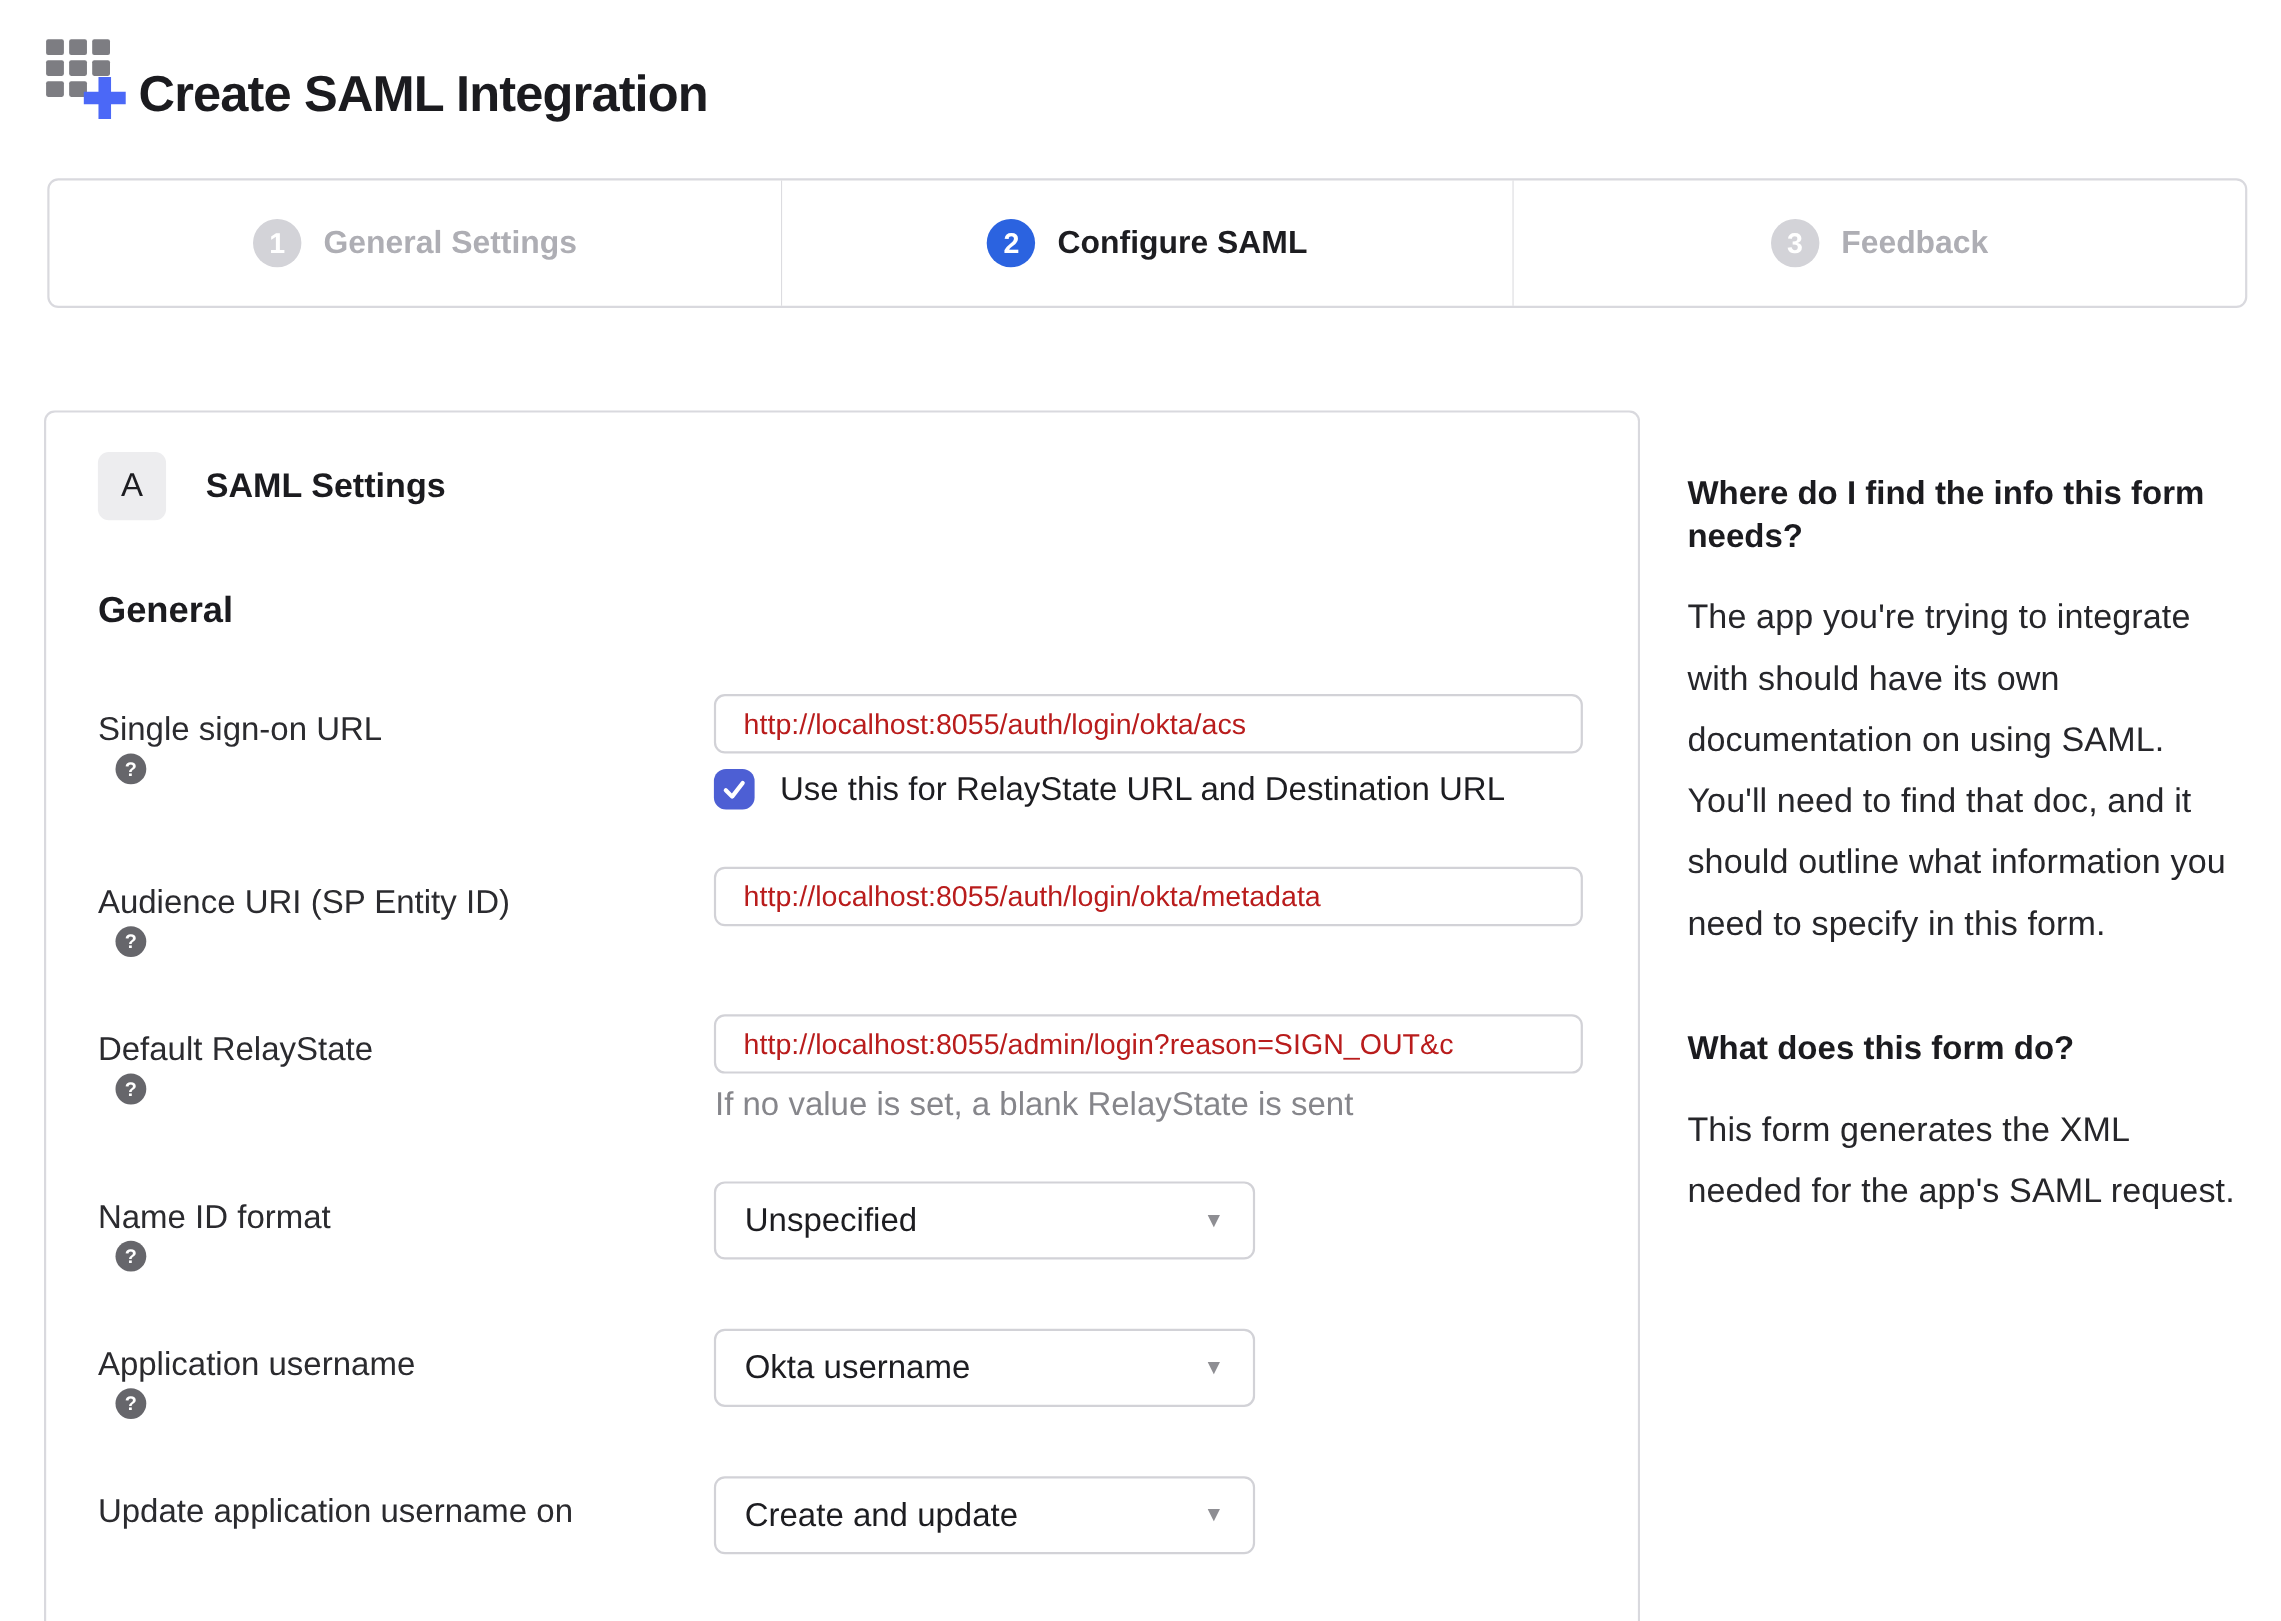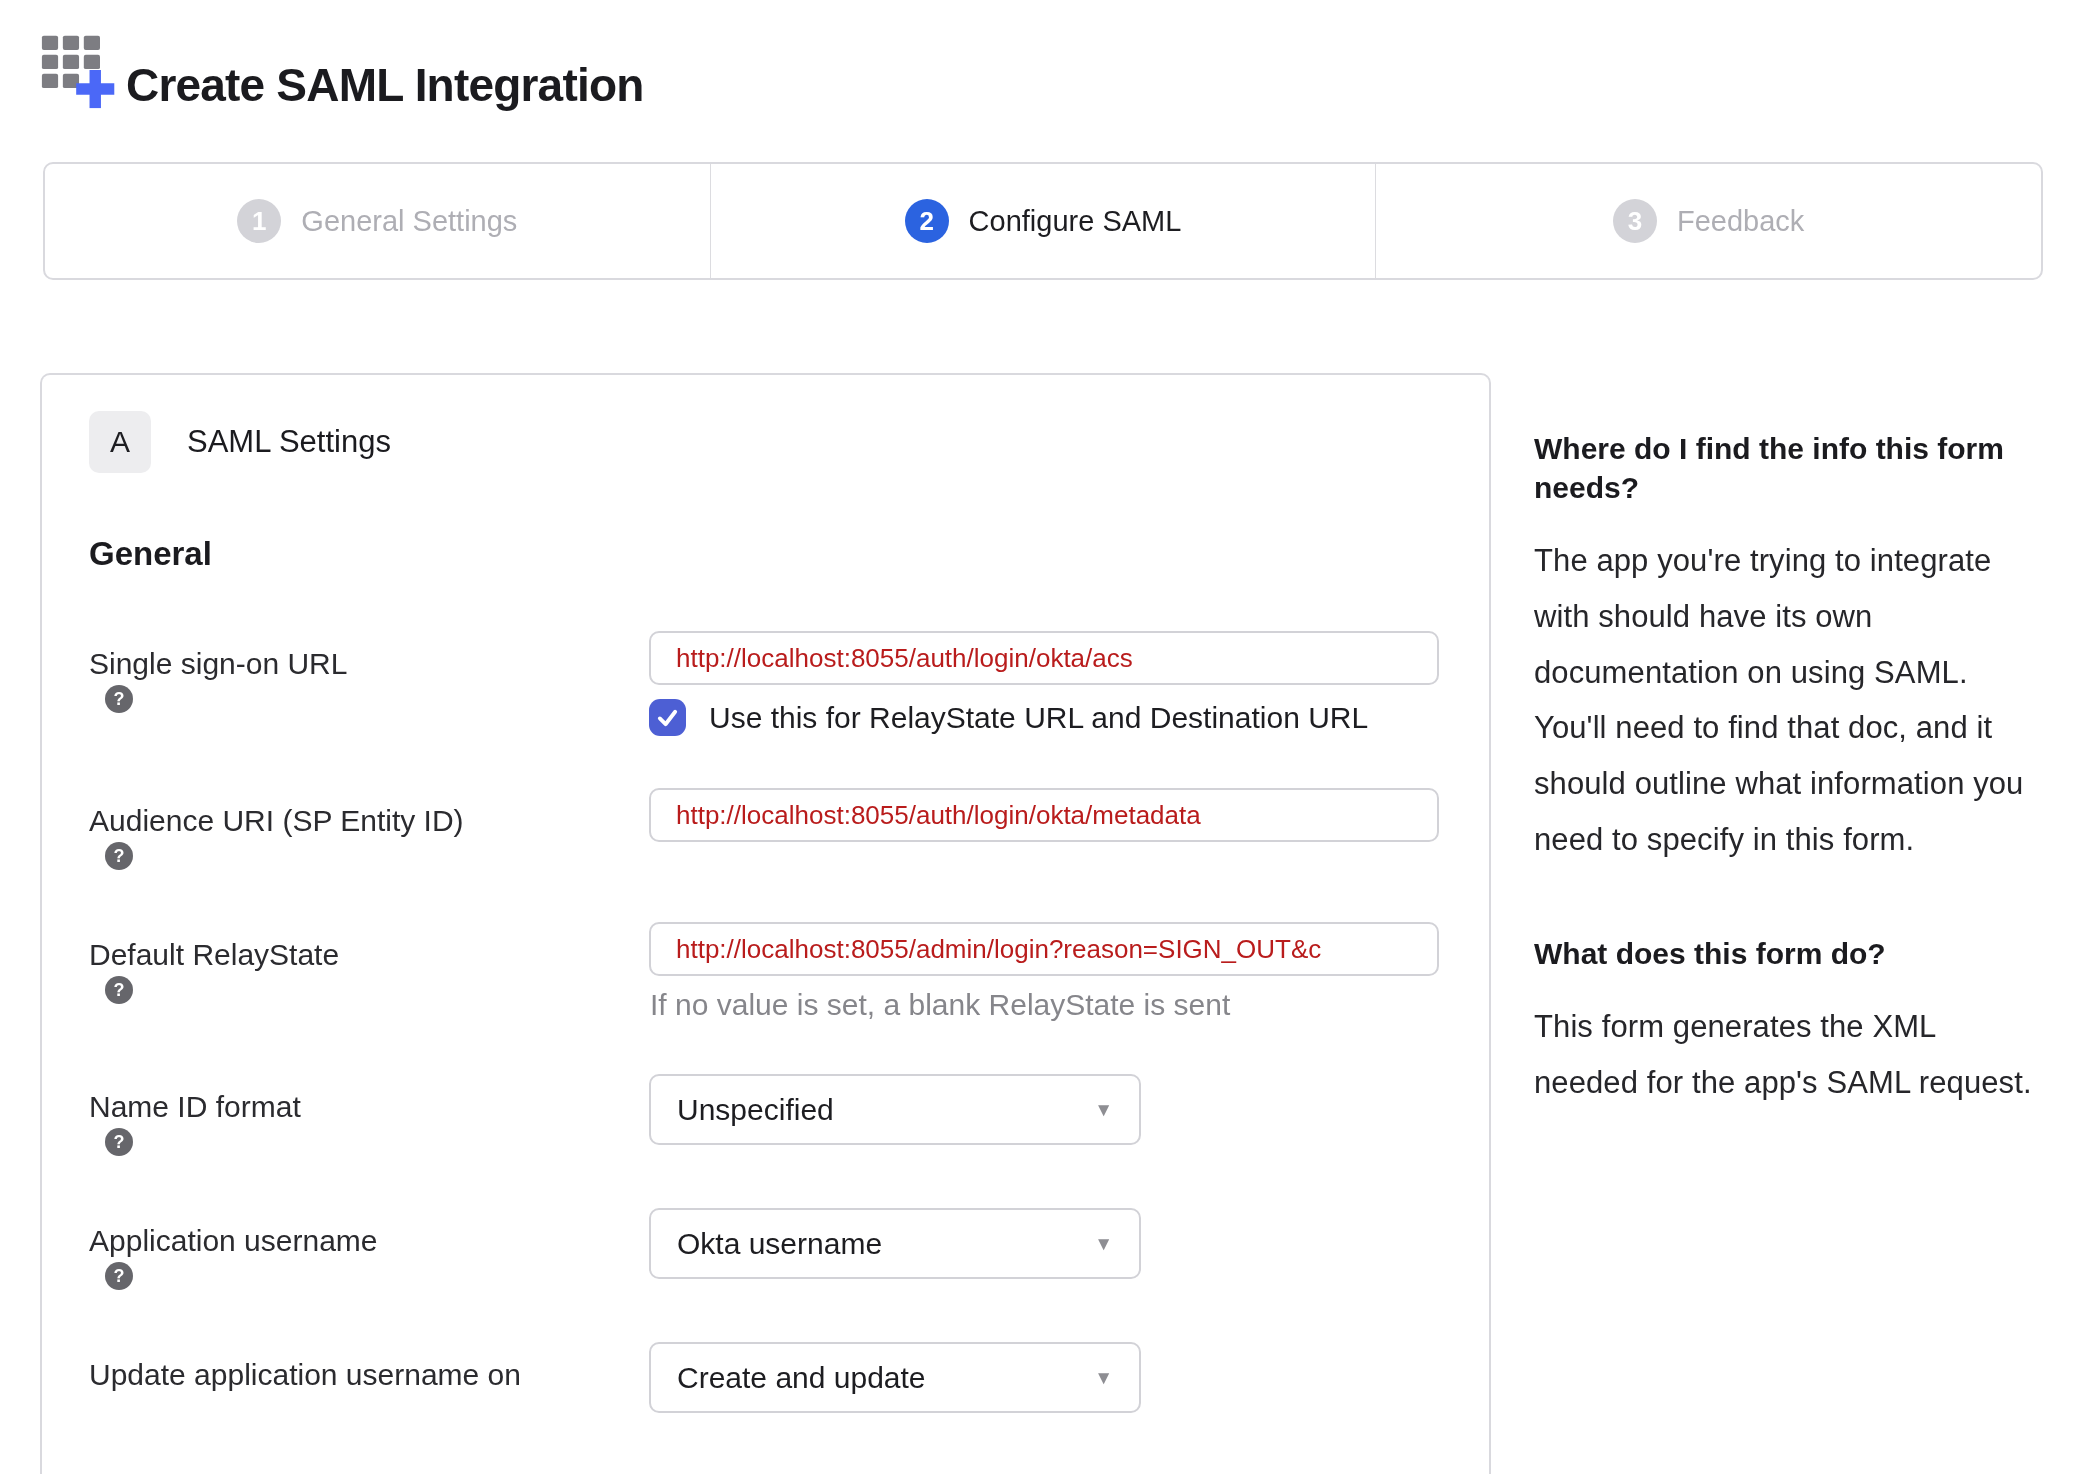--- a/index.html
+++ b/index.html
@@ -26,37 +26,37 @@
     flex:1 1 0; display:flex; align-items:center; justify-content:center;
     gap:20px; border-right:1px solid #dcdce0;
   }
   .step:last-child { border-right:none; }
   .step-circle {
     width:44px; height:44px; border-radius:50%;
     display:flex; align-items:center; justify-content:center;
     font-size:26px; font-weight:700; color:#ffffff; background:#d3d3d8;
   }
   .step.active .step-circle { background:#2b63e0; }
-  .step-label { font-size:29px; font-weight:400; color:#aeaeb4; }
+  .step-label { font-size:29px; font-weight:700; color:#aeaeb4; }
   .step.active .step-label { color:#1d1d21; }
 
   
   .main { display:flex; align-items:flex-start; margin-top:93px; }
   .panel {
     flex:0 0 1448px; min-height:1200px;
     border:2px solid #d9d9de; border-radius:10px 10px 0 0; border-bottom:none;
     padding:36px 50px 30px 47px; background:#fff;
   }
   .sec-hdr { display:flex; align-items:center; }
   .sec-badge {
     width:62px; height:62px; background:#ededef; border-radius:10px;
     display:flex; align-items:center; justify-content:center;
     font-size:30px; font-weight:500; color:#1d1d21;
   }
-  .sec-title { font-size:31px; font-weight:400; margin-left:36px; color:#1b1b1f; }
+  .sec-title { font-size:31px; font-weight:700; margin-left:36px; color:#1b1b1f; }
   .group-title { font-size:33px; font-weight:700; margin:62px 0 0 0; color:#1b1b1f; }
 
   .form { margin-top:58px; }
   .form-row { display:grid; grid-template-columns:560px 1fr; margin-bottom:52px; }
   .lbl-cell { padding-top:16px; display:flex; align-items:flex-start;flex-direction:column; }
   .lbl { font-size:30px; color:#2b2b2f; }
   .help {
     width:28px; height:28px; border-radius:50%; background:#66666b;
     color:#fff; font-size:18px; font-weight:700;
     display:inline-flex; align-items:center; justify-content:center;

